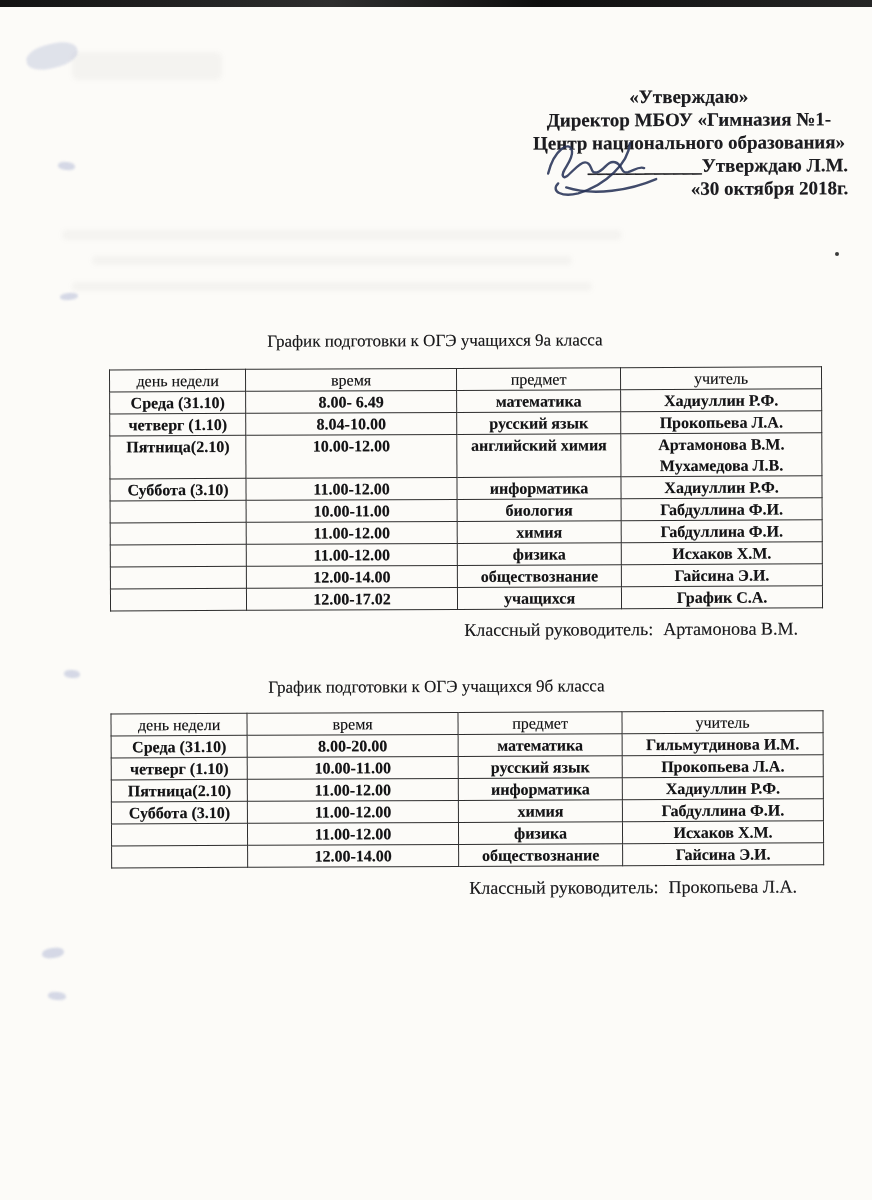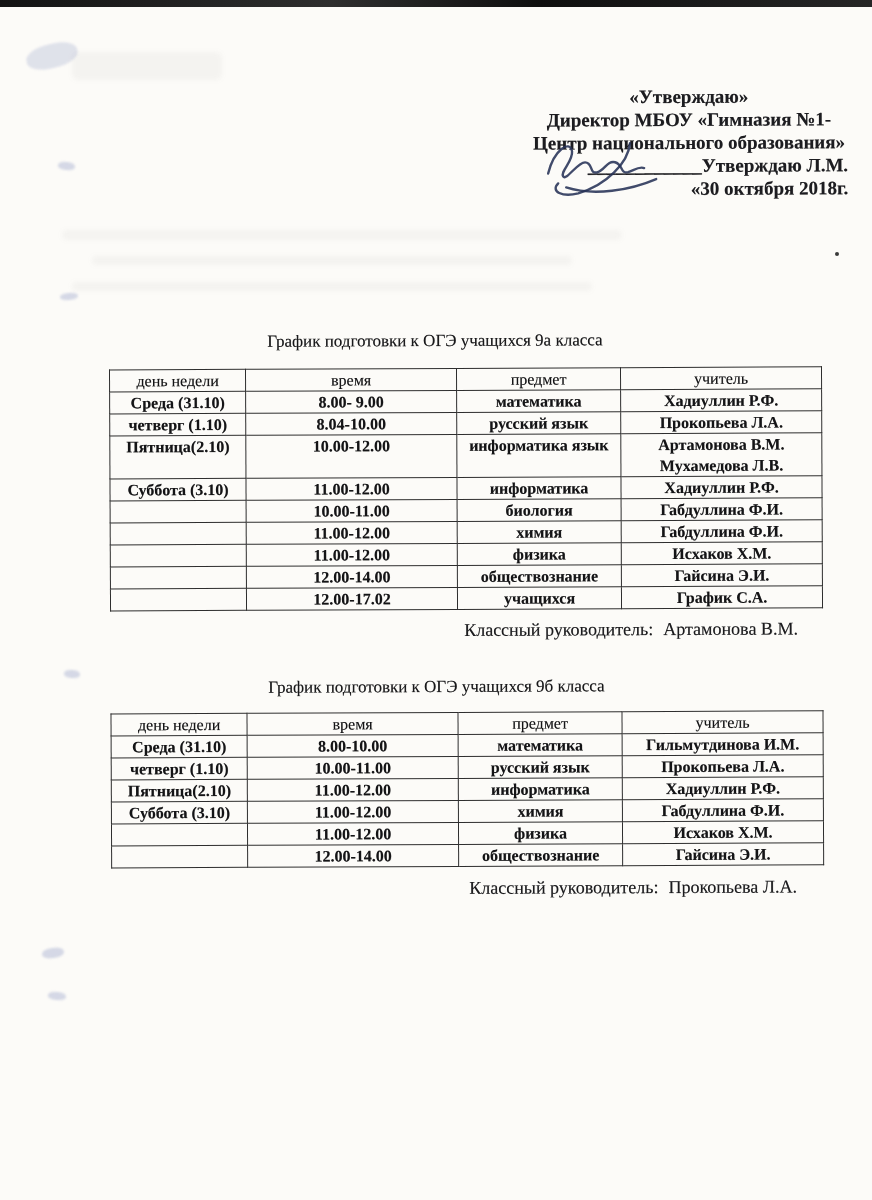--- a/index.html
+++ b/index.html
@@ -151,34 +151,34 @@
         <tr>
           <th>день недели</th>
           <th>время</th>
           <th>предмет</th>
           <th>учитель</th>
         </tr>
       </thead>
       <tbody>
           <tr>
             <td>Среда (31.10)</td>
-            <td>8.00- 9.00</td>
+            <td>8.00- 6.49</td>
             <td>математика</td>
             <td>Хадиуллин Р.Ф.</td>
           </tr>
           <tr>
             <td>четверг (1.10)</td>
             <td>8.04-10.00</td>
             <td>русский язык</td>
             <td>Прокопьева Л.А.</td>
           </tr>
           <tr>
             <td>Пятница(2.10)</td>
             <td>10.00-12.00</td>
-            <td>информатика язык</td>
+            <td>английский химия</td>
             <td>Артамонова В.М.
 Мухамедова Л.В.</td>
           </tr>
           <tr>
             <td>Суббота (3.10)</td>
             <td>11.00-12.00</td>
             <td>информатика</td>
             <td>Хадиуллин Р.Ф.</td>
           </tr>
           <tr>
@@ -231,21 +231,21 @@
         <tr>
           <th>день недели</th>
           <th>время</th>
           <th>предмет</th>
           <th>учитель</th>
         </tr>
       </thead>
       <tbody>
           <tr>
             <td>Среда (31.10)</td>
-            <td>8.00-10.00</td>
+            <td>8.00-20.00</td>
             <td>математика</td>
             <td>Гильмутдинова И.М.</td>
           </tr>
           <tr>
             <td>четверг (1.10)</td>
             <td>10.00-11.00</td>
             <td>русский язык</td>
             <td>Прокопьева Л.А.</td>
           </tr>
           <tr>

